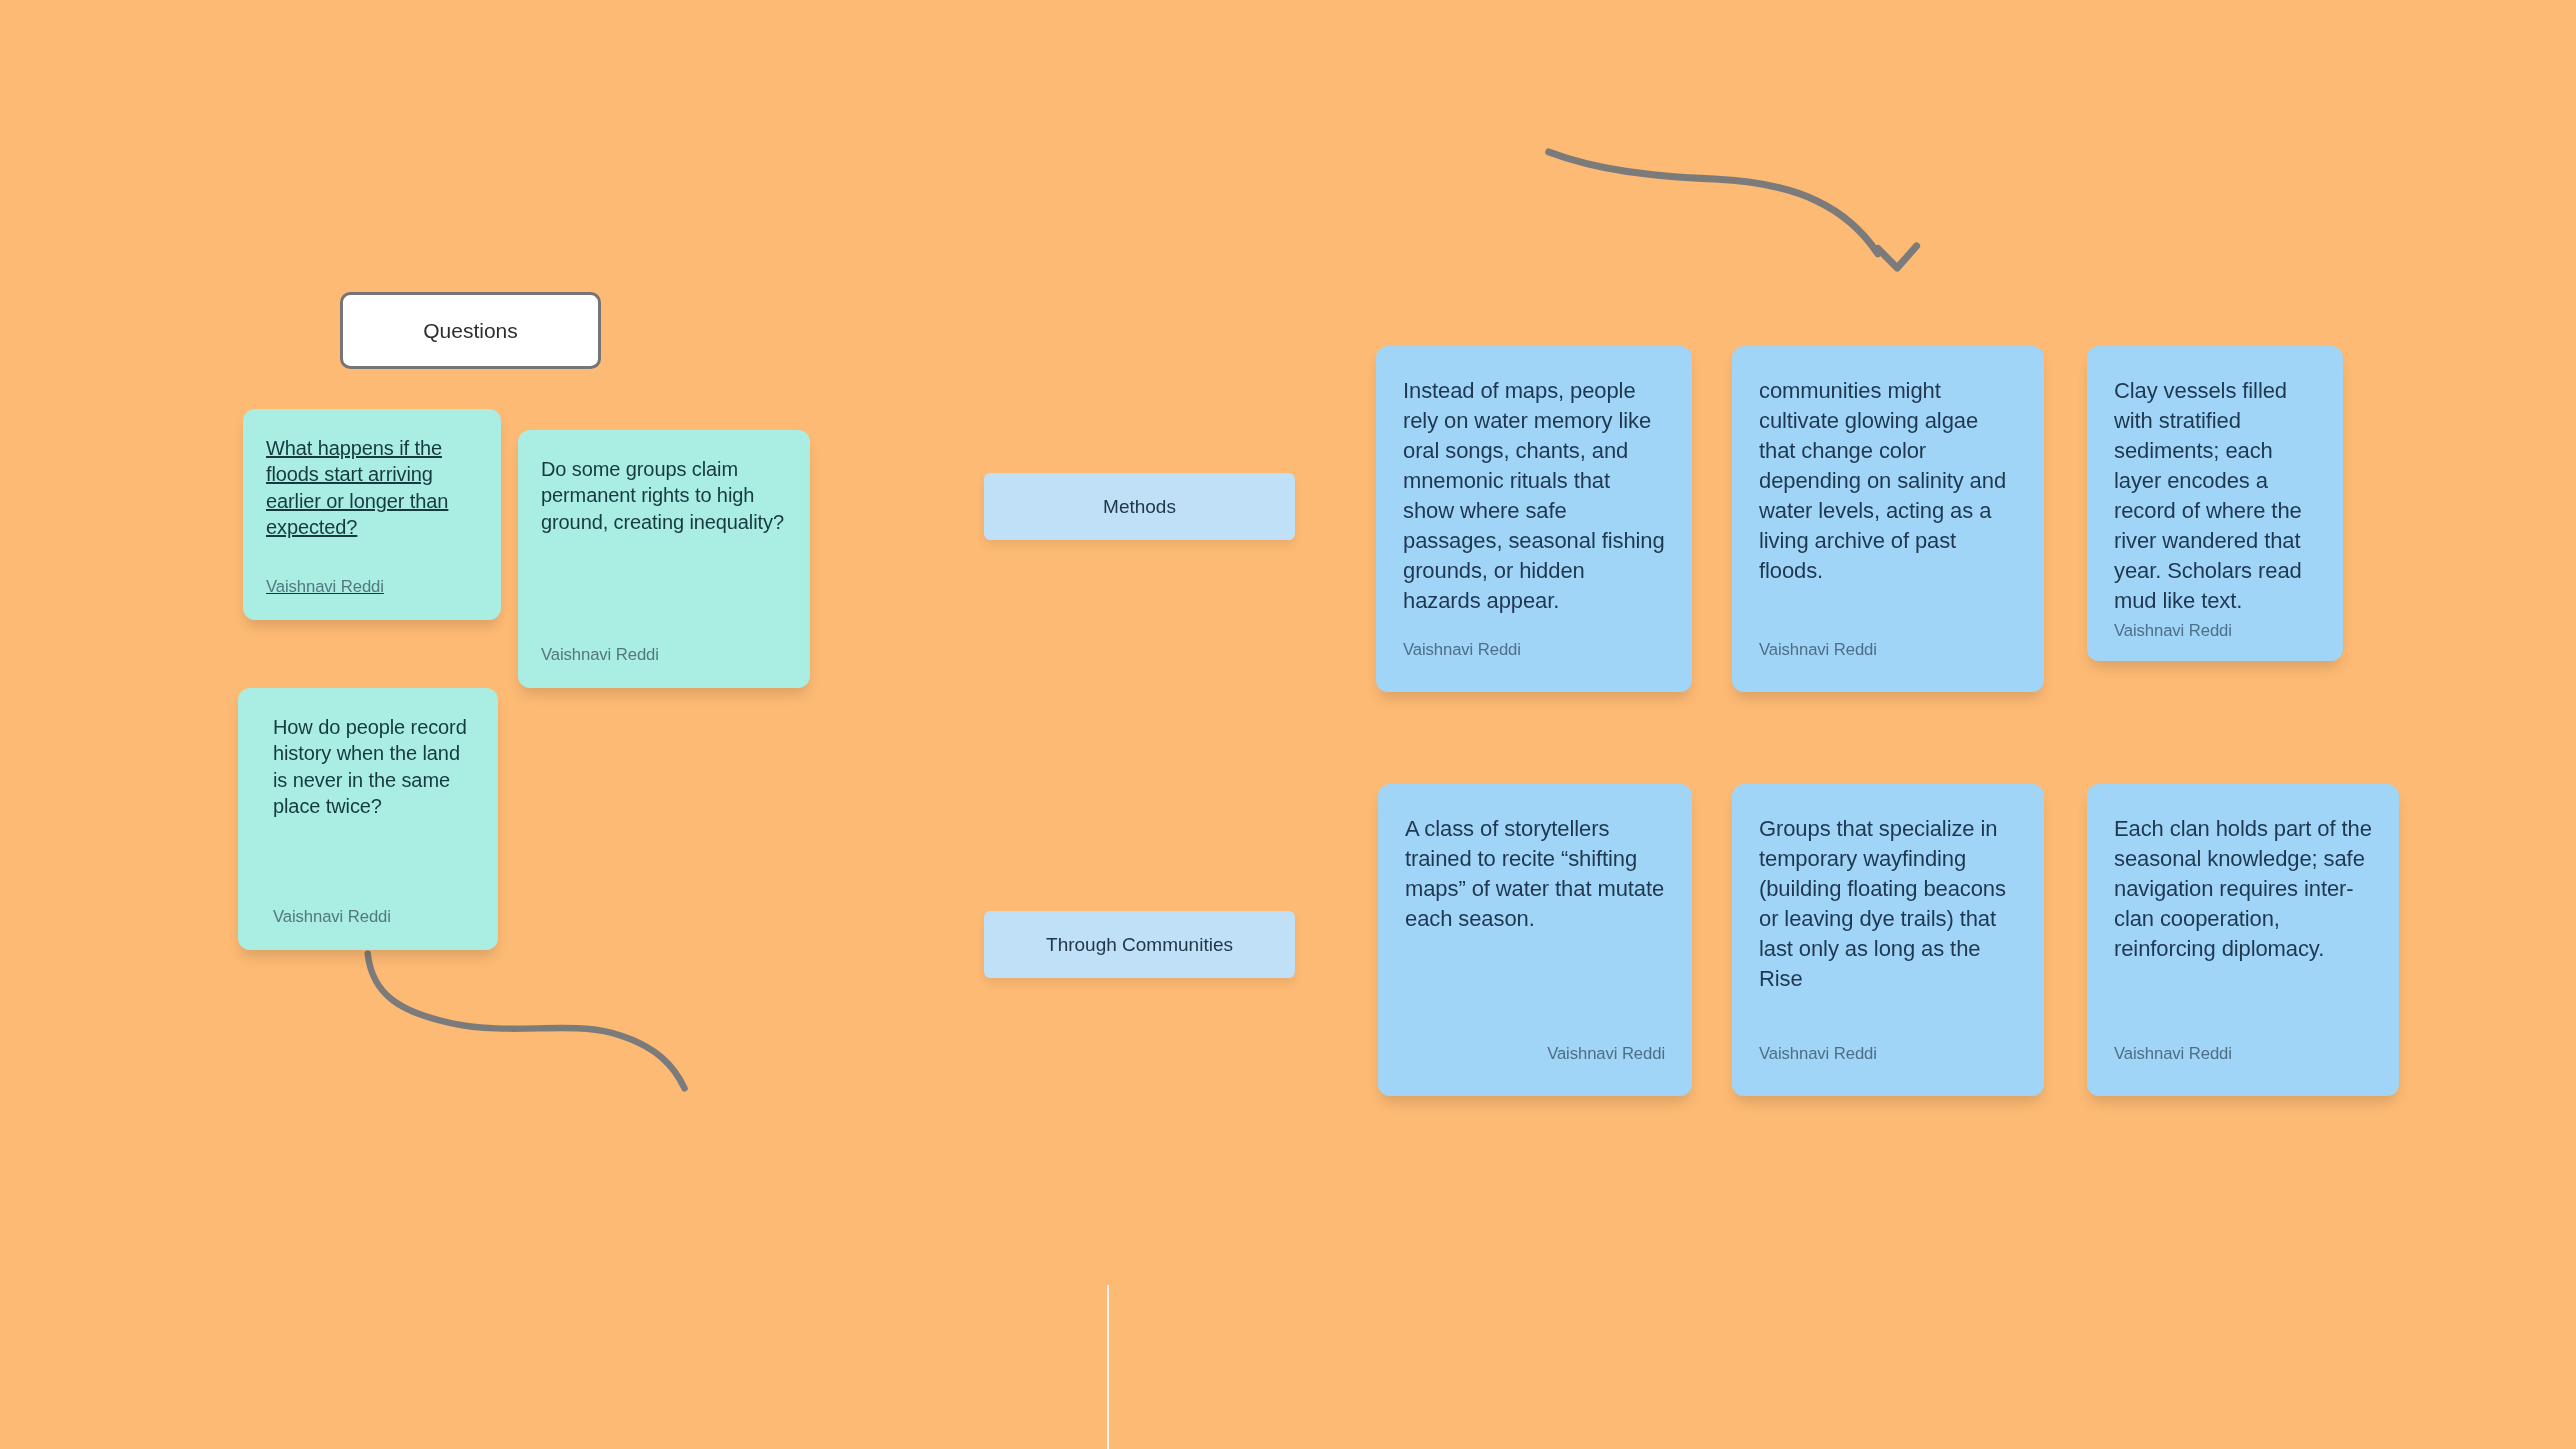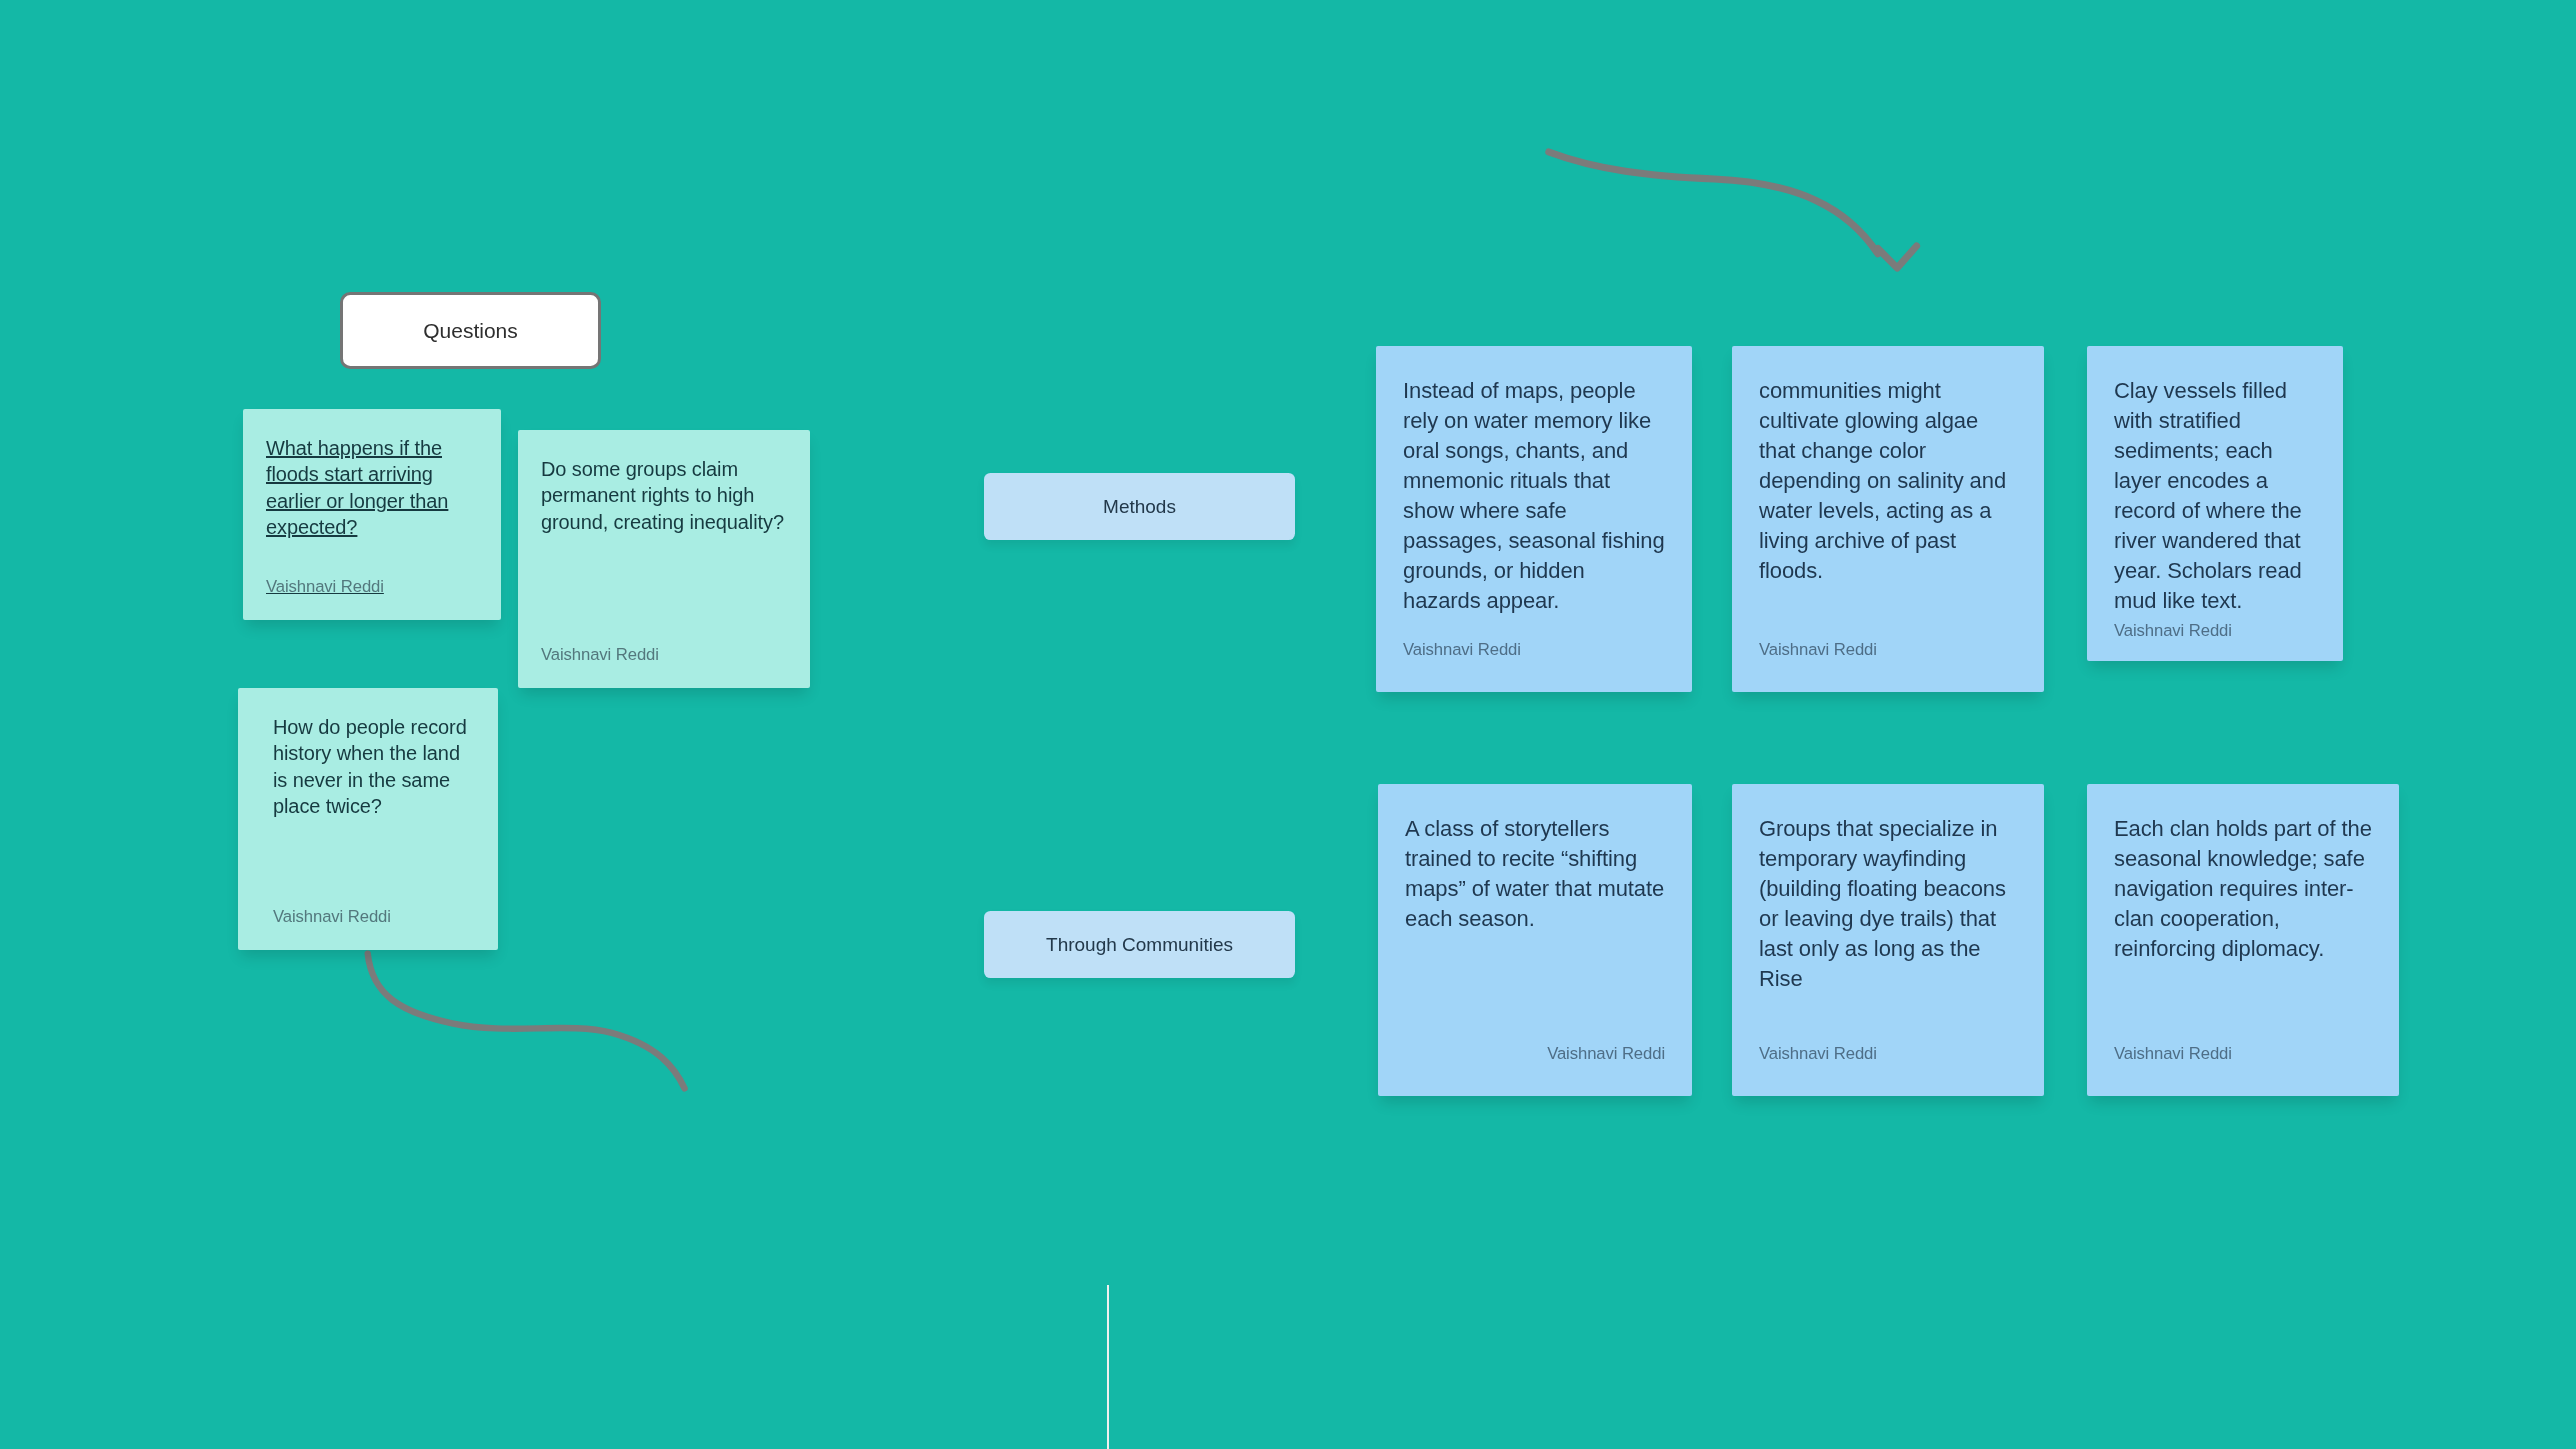--- a/index.html
+++ b/index.html
@@ -1,20 +1,20 @@
 <!DOCTYPE html>
 <html style="font-size:10.3px"><head>
 <meta charset="utf-8">
 <style>
   html, body { margin: 0; padding: 0; background: #ffffff; }
   .board {
     position: relative;
     width: 2576px;
     height: 1449px;
-    background: #14b8a6;
+    background: #fdba74;
     overflow: hidden;
     font-family: "Liberation Sans", "DejaVu Sans", sans-serif;
   }
   .connector-layer {
     position: absolute;
     left: 0; top: 0;
     width: 2576px;
     height: 1449px;
   }
   .frame {
@@ -37,21 +37,21 @@
     font-size: 19px; color: #22384a;
     box-shadow: 0 5.2px 9px rgba(0,0,0,0.07);
   }
   .label-methods { left: 984px; top: 473px; }
   .label-communities { left: 984px; top: 911px; }
   .note {
     position: absolute;
     box-sizing: border-box;
     display: flex;
     flex-direction: column;
-    border-radius: 2px;
+    border-radius: 12px;
     box-shadow: 0 9px 14px -3.2px rgba(0,0,0,0.14);
   }
   .note .author {
     margin-top: auto;
     font-size: 16.7px;
   }
   .teal {
     background: #a9ede3;
     color: #163a40;
     padding: 26px 23px 19.3px 23px;

